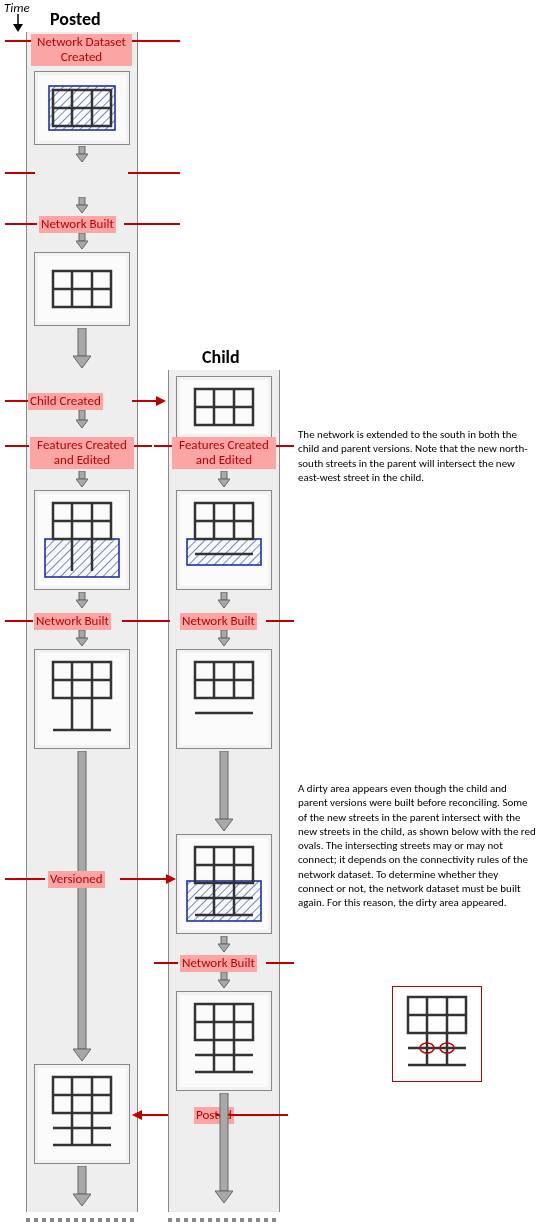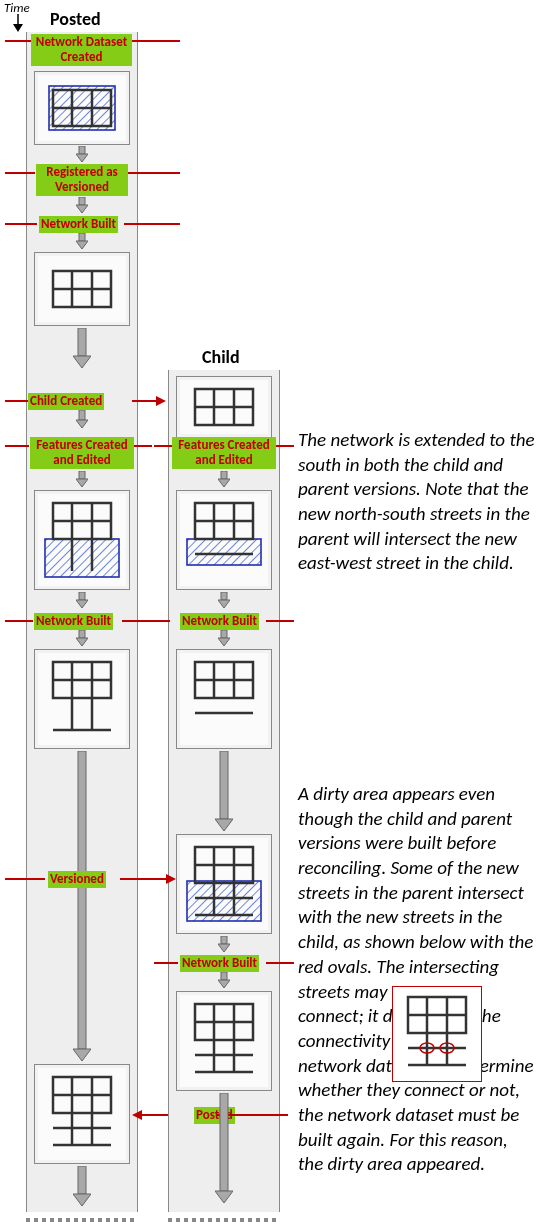--- a/index.html
+++ b/index.html
@@ -37,33 +37,33 @@
     border: 1px solid #888;
     box-shadow: inset 0 0 0 3px #f2f2f2;
     width: 96px;
   }
   .thumb svg { display: block; }
   .arrow { position: absolute; }
   .arrow svg { display: block; }
   .event-label {
     position: absolute;
     color: #c00000;
-    font-weight: bold;
+    font-weight: normal;
     font-size: 13px;
     line-height: 1.15;
     text-align: center;
-    background: #84cc16;
+    background: #fca5a5;
     padding: 1px 2px;
     white-space: nowrap;
   }
   .event-label.multiline { white-space: normal; }
   .red-line { position: absolute; background: #c00000; height: 2px; }
   .red-arrow-head-left { position:absolute; width:0;height:0;border-top:5px solid transparent;border-bottom:5px solid transparent;border-right:10px solid #c00000; }
   .red-arrow-head-right { position:absolute; width:0;height:0;border-top:5px solid transparent;border-bottom:5px solid transparent;border-left:10px solid #c00000; }
-  .desc { position: absolute; font-size: 19px; line-height: 1.3; font-style: italic; }
+  .desc { position: absolute; font-size: 11px; line-height: 1.3; }
   .inset { position: absolute; border: 1px solid #c00000; background:#fff; }
 </style>
 </head>
 <body>
 
 <div class="canvas">
 
   <div class="time-label">Time</div>
   <div class="time-arrow">
     <svg width="12" height="18">
@@ -105,21 +105,20 @@
 
   <div class="arrow" style="left:76px; top:146px;">
     <svg width="12" height="16">
         <rect x="3" y="0" width="6" height="8" fill="#a8a8a8" stroke="#666"></rect>
         <polygon points="0,8 12,8 6,16" fill="#a8a8a8" stroke="#666"></polygon>
       </svg>
   </div>
 
   <div class="red-line" style="left:5px; top:172px; width:30px;"></div>
   <div class="red-line" style="left:128px; top:172px; width:52px;"></div>
-  <div class="event-label multiline" style="left:36px; top:164px; width:92px;">Registered as<br>Versioned</div>
 
   <div class="arrow" style="left:76px; top:197px;">
     <svg width="12" height="16">
         <rect x="3" y="0" width="6" height="8" fill="#a8a8a8" stroke="#666"></rect>
         <polygon points="0,8 12,8 6,16" fill="#a8a8a8" stroke="#666"></polygon>
       </svg>
   </div>
 
   <div class="red-line" style="left:5px; top:223px; width:32px;"></div>
   <div class="red-line" style="left:124px; top:223px; width:56px;"></div>

